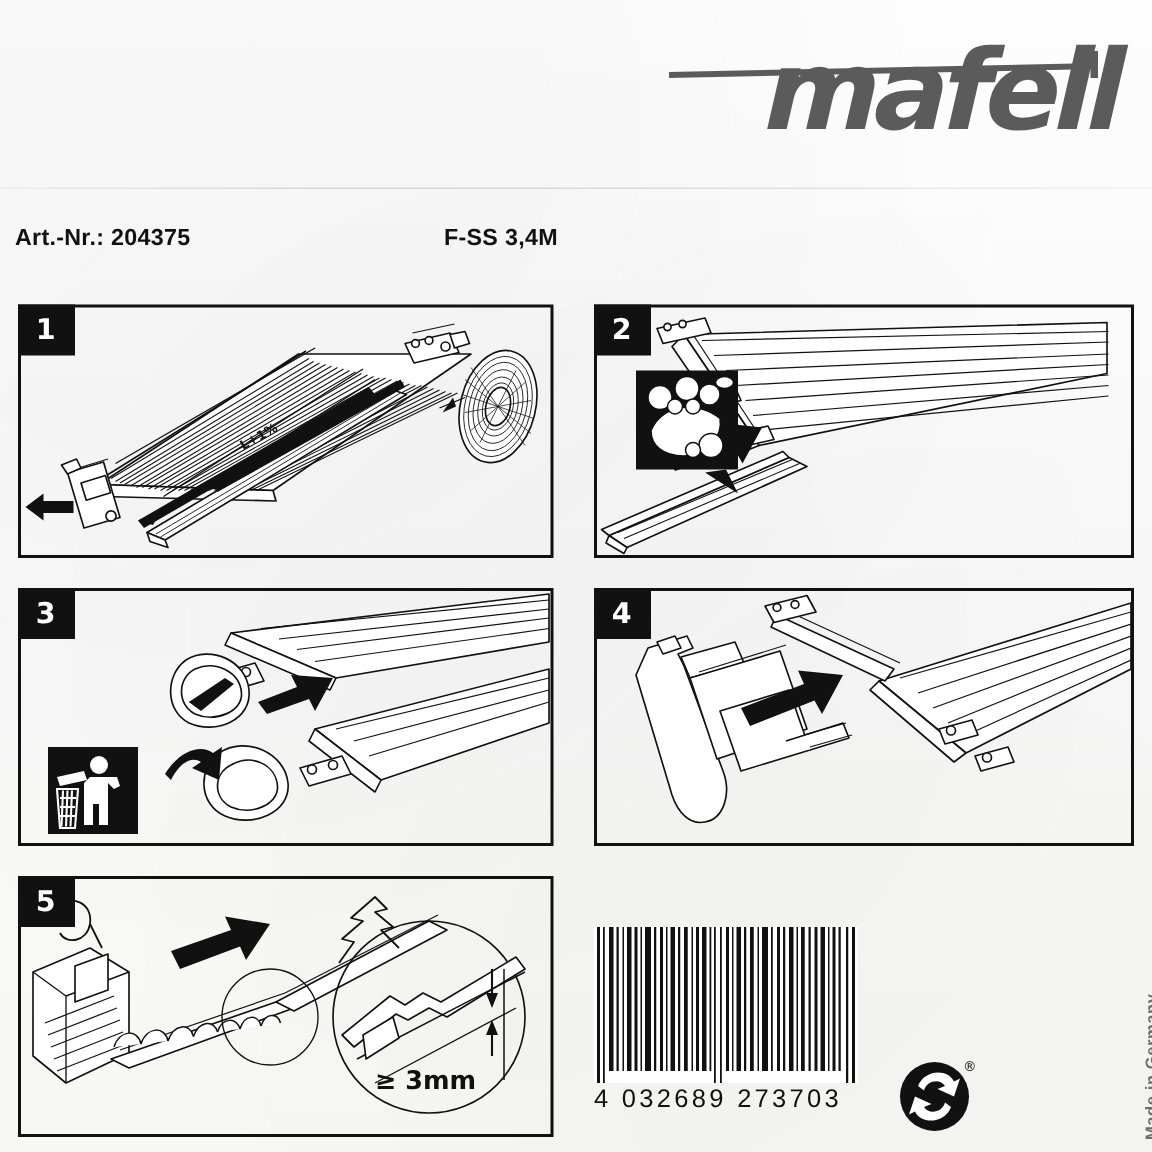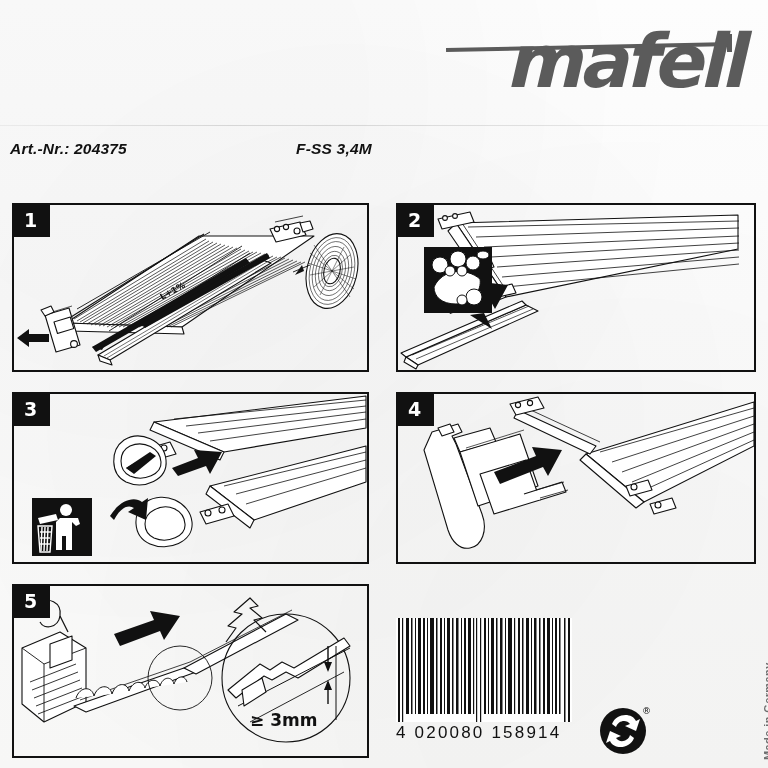--- a/index.html
+++ b/index.html
@@ -81,22 +81,22 @@
     right: 22px;
     top: 22px;
     width: 5px;
     height: 18px;
     background: #5b5b5b;
   }
 
   
   .artline {
     position: absolute;
-    left: 0; top: 140px;
-    width: 676px; height: 28px; font-style: italic;
+    left: 0; top: 150px;
+    width: 676px; height: 28px;
   }
   .art-nr {
     position: absolute;
     left: 10px; top: 0;
     font-size: 15.5px;
     font-weight: 700;
     letter-spacing: .2px;
   }
   .art-model {
     position: absolute;
@@ -570,21 +570,21 @@
       <rect x="143" y="0" width="1.5" height="96"></rect>
       <rect x="147" y="0" width="2" height="96"></rect>
       <rect x="151" y="0" width="3" height="96"></rect>
       <rect x="156" y="0" width="1" height="96"></rect>
       <rect x="159" y="0" width="2" height="96"></rect>
       <rect x="163" y="0" width="1.5" height="96"></rect>
       <rect x="168" y="0" width="1.5" height="104"></rect>
       <rect x="172" y="0" width="2" height="104"></rect>
     </g>
   </svg>
-  <div class="barcode-digits">4 020080 158914</div>
+  <div class="barcode-digits">4 032689 273703</div>
 </div>
 
 <div class="greendot">
   <svg viewBox="0 0 56 56" width="56" height="56">
     <circle cx="25" cy="31" r="23" fill="#111"></circle>
     <path d="M14 24 C18 13, 34 12, 38 21 L42 19 L38 31 L27 26 L32 24 C29 19, 20 20, 18 27 Z" fill="#fff"></path>
     <path d="M36 38 C32 49, 16 50, 12 41 L8 43 L12 31 L23 36 L18 38 C21 43, 30 42, 32 35 Z" fill="#fff"></path>
     <text x="44" y="14" font-family="DejaVu Sans, sans-serif" font-size="9" fill="#111">®</text>
   </svg>
 </div>

